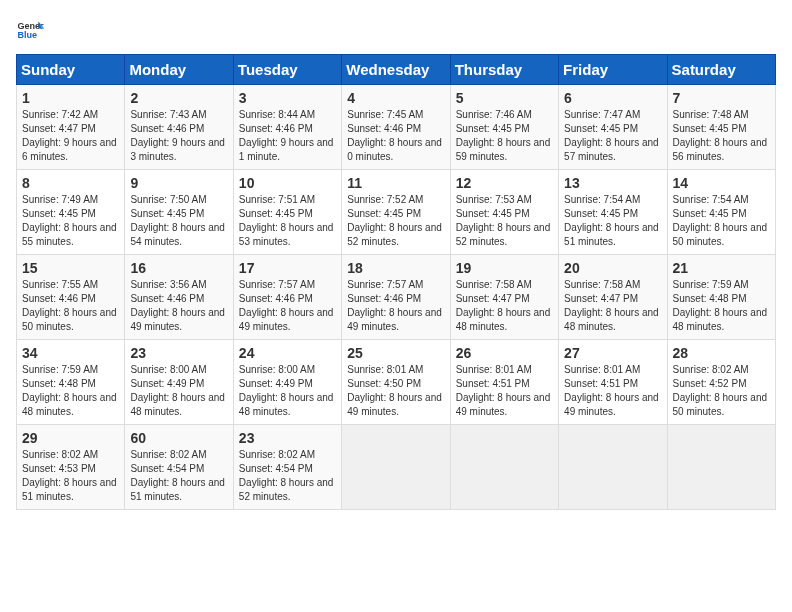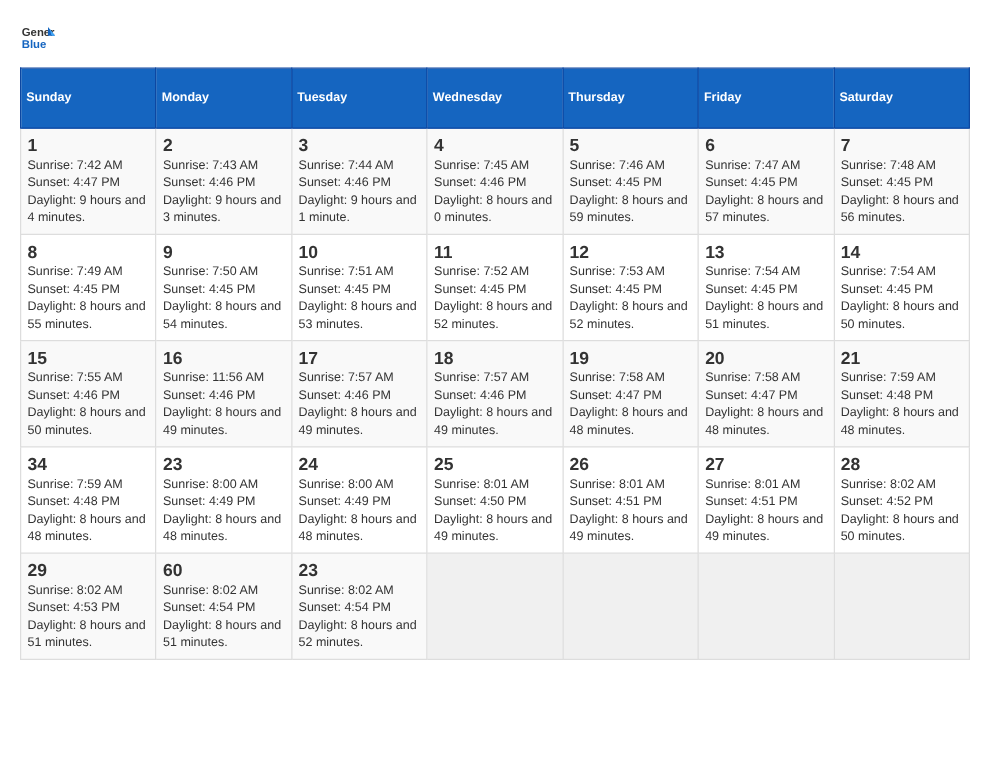--- a/index.html
+++ b/index.html
@@ -38,23 +38,23 @@
       color: #555;
     }
     table {
       width: 100%;
       border-collapse: collapse;
       table-layout: fixed;
     }
     thead tr th {
       background-color: #1565c0;
       color: #fff;
-      font-size: 10px;
+      font-size: 15px;
       font-weight: bold;
-      padding: 18px 4px;
+      padding: 6px 4px;
       text-align: left;
       border: 1px solid #0d47a1;
     }
     tbody tr td {
       border: 1px solid #ddd;
       padding: 5px 5px;
       font-size: 10.5px;
       color: #333;
       vertical-align: top;
       background: #fff;
@@ -108,35 +108,35 @@
         <th>Saturday</th>
       </tr>
   </thead>
   <tbody id="calendar-body">
   <tr>
         <td>
         <span class="day-num">1</span>
         <div class="cell-content">
           <span>Sunrise: 7:42 AM</span><br>
           <span>Sunset: 4:47 PM</span><br>
-          <span>Daylight: 9 hours and 4 minutes.</span>
+          <span>Daylight: 9 hours and 6 minutes.</span>
         </div>
       </td>
         <td>
         <span class="day-num">2</span>
         <div class="cell-content">
           <span>Sunrise: 7:43 AM</span><br>
           <span>Sunset: 4:46 PM</span><br>
           <span>Daylight: 9 hours and 3 minutes.</span>
         </div>
       </td>
         <td>
         <span class="day-num">3</span>
         <div class="cell-content">
-          <span>Sunrise: 7:44 AM</span><br>
+          <span>Sunrise: 8:44 AM</span><br>
           <span>Sunset: 4:46 PM</span><br>
           <span>Daylight: 9 hours and 1 minute.</span>
         </div>
       </td>
         <td>
         <span class="day-num">4</span>
         <div class="cell-content">
           <span>Sunrise: 7:45 AM</span><br>
           <span>Sunset: 4:46 PM</span><br>
           <span>Daylight: 8 hours and 0 minutes.</span>
@@ -230,21 +230,21 @@
         <span class="day-num">15</span>
         <div class="cell-content">
           <span>Sunrise: 7:55 AM</span><br>
           <span>Sunset: 4:46 PM</span><br>
           <span>Daylight: 8 hours and 50 minutes.</span>
         </div>
       </td>
         <td>
         <span class="day-num">16</span>
         <div class="cell-content">
-          <span>Sunrise: 11:56 AM</span><br>
+          <span>Sunrise: 3:56 AM</span><br>
           <span>Sunset: 4:46 PM</span><br>
           <span>Daylight: 8 hours and 49 minutes.</span>
         </div>
       </td>
         <td>
         <span class="day-num">17</span>
         <div class="cell-content">
           <span>Sunrise: 7:57 AM</span><br>
           <span>Sunset: 4:46 PM</span><br>
           <span>Daylight: 8 hours and 49 minutes.</span>

